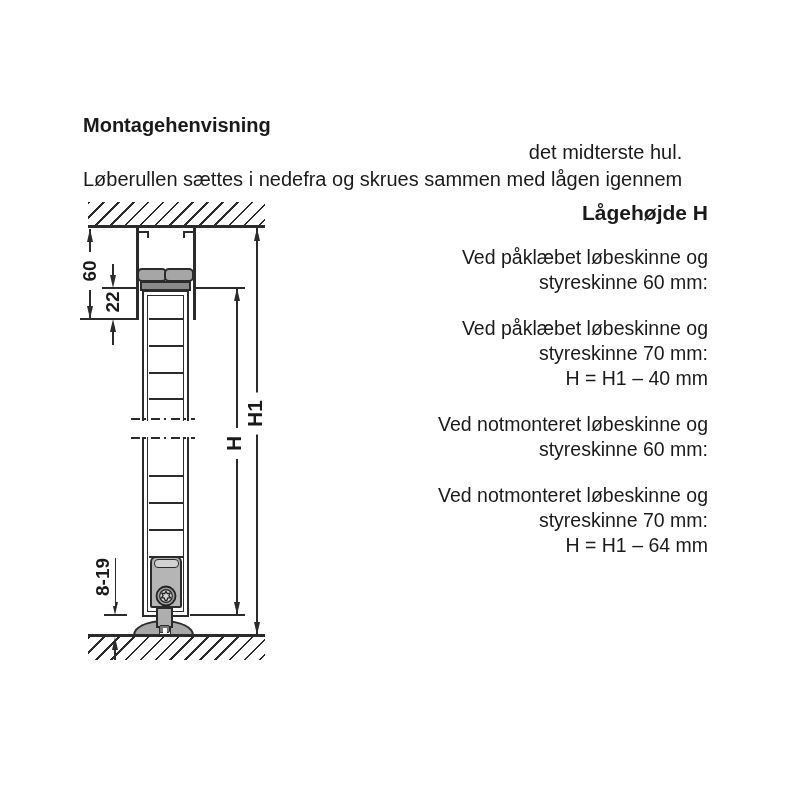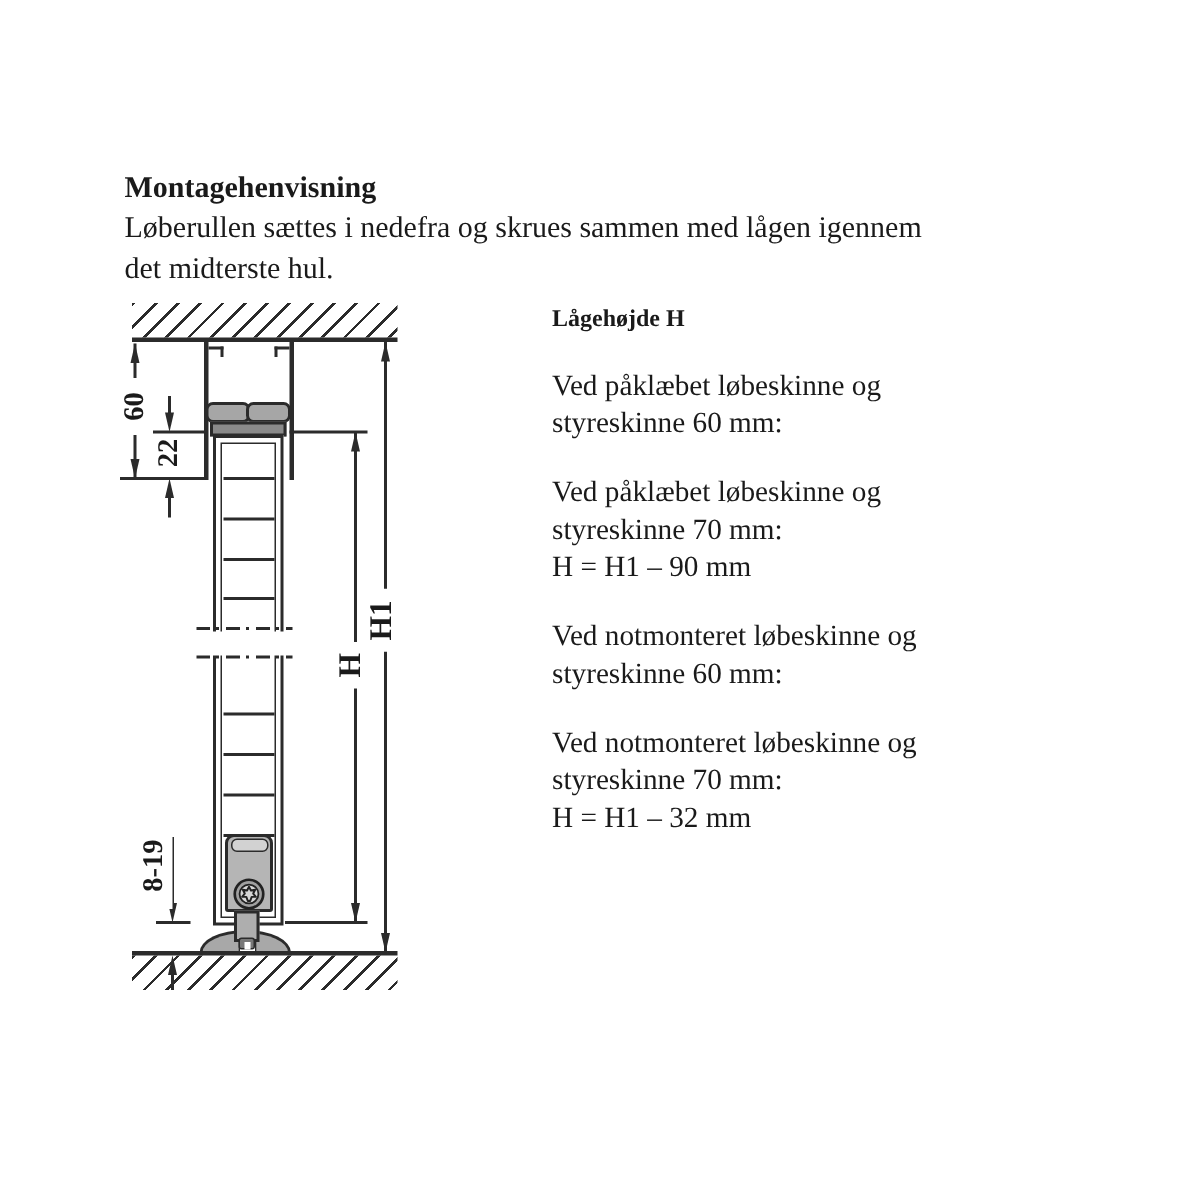--- a/index.html
+++ b/index.html
@@ -1,25 +1,25 @@
 <!DOCTYPE html>
 <html style="--line: #2b2b2b; --text: #1a1a1a; --roller_gray: #a6a6a6; --carrier_gray: #8a8a8a; --housing_gray: #b5b5b5; --cap_gray: #d2d2d2; --screw_gray: #a0a0a0; --screw_ring: #d6d6d6; --stem_gray: #aeaeae; --wheel_gray: #787878; --dome_gray: #a8a8a8;"><head>
 <meta charset="utf-8">
 <style>
   html,body{margin:0;padding:0;background:#fff;}
   .page{
     position:relative;width:768px;height:800px;background:#fff;overflow:hidden;
-    font-family:Liberation Serif, serif;color:var(--text,#1a1a1a);
+    font-family:Liberation Sans, sans-serif;color:var(--text,#1a1a1a);text-align:right;
   }
   .abs{position:absolute;}
   
   .hdr-title{left:83px;top:112px;font-size:20px;font-weight:bold;line-height:27px;}
   .hdr-body{left:83px;top:139px;font-size:20px;line-height:27px;white-space:nowrap;}
   .info{left:368px;top:200px;width:340px;}
-  .info-heading{font-size:16px;font-weight:bold;line-height:25px;margin:0 0 20px 0;}
+  .info-heading{font-size:21px;font-weight:bold;line-height:25px;margin:0 0 20px 0;}
   .info p{margin:0 0 21px 0;font-size:19.5px;line-height:25px;}
   .info p span{display:block;}
   
   .ln{background:var(--line,#2b2b2b);}
   .hatch{
     background:repeating-linear-gradient(135deg,
       var(--line,#2b2b2b) 0 1.8px, transparent 1.8px 10.5px);
   }
   .dashdot{
     height:2px;
@@ -37,43 +37,43 @@
   }
   .box{box-sizing:border-box;border:2px solid var(--line,#2b2b2b);}
 </style>
 </head>
 <body>
 
 <div class="page">
 
   <div class="abs hdr-title">Montagehenvisning</div>
   <div class="abs hdr-body">
+    <div>det midterste hul.</div>
     <div>Løberullen sættes i nedefra og skrues sammen med lågen igennem</div>
-    <div>det midterste hul.</div>
   </div>
 
   <div class="abs info">
     <div class="info-heading">Lågehøjde H</div>
     <p>
       <span>Ved påklæbet løbeskinne og</span>
       <span>styreskinne 60 mm:</span>
     </p>
     <p>
       <span>Ved påklæbet løbeskinne og</span>
       <span>styreskinne 70 mm:</span>
-      <span>H = H1 – 90 mm</span>
+      <span>H = H1 – 40 mm</span>
     </p>
     <p>
       <span>Ved notmonteret løbeskinne og</span>
       <span>styreskinne 60 mm:</span>
     </p>
     <p>
       <span>Ved notmonteret løbeskinne og</span>
       <span>styreskinne 70 mm:</span>
-      <span>H = H1 – 32 mm</span>
+      <span>H = H1 – 64 mm</span>
     </p>
   </div>
 
   <div class="abs" style="left:0;top:0;width:800px;height:800px;">
 
     <div class="abs hatch" style="left:88px;top:202px;width:177px;height:23px;"></div>
     <div class="abs ln" style="left:88px;top:225px;width:177px;height:3px;"></div>
 
     <div class="abs ln" style="left:136px;top:228px;width:3px;height:92px;"></div>
     <div class="abs ln" style="left:193px;top:228px;width:3px;height:92px;"></div>

